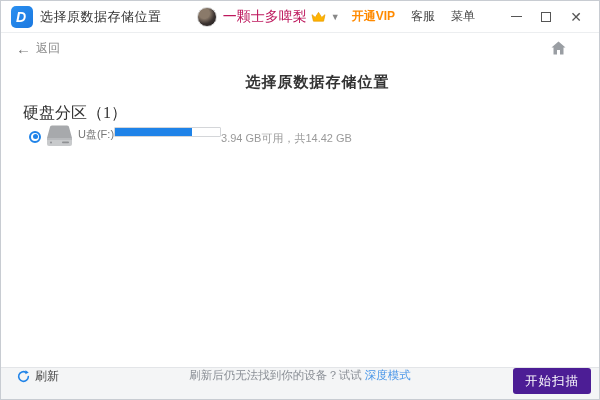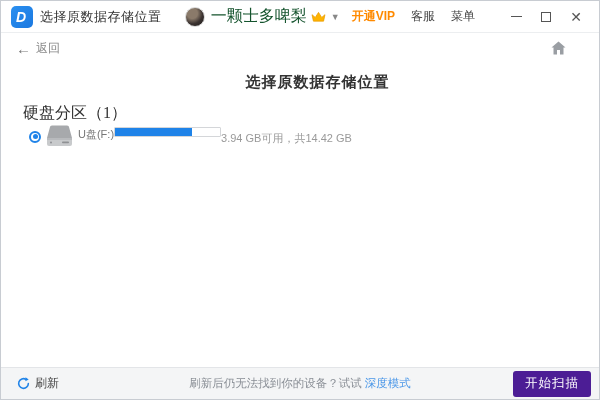--- a/index.html
+++ b/index.html
@@ -31,21 +31,21 @@
     color:#fff; font-weight:bold; font-style:italic;
     font-size:14px; line-height:1; transform:translateX(-1px);
   }
   .app-title { font-size:13px; color:#333; letter-spacing:.5px; }
   .titlebar-right { margin-left:auto; display:flex; align-items:center; }
   .avatar {
     width:20px; height:20px; border-radius:50%;
     background:radial-gradient(circle at 35% 30%,#8a7a6a 0 30%,#3a3230 60%,#1d1a19);
     border:1px solid #d8d8d8; margin-right:6px; overflow:hidden;
   }
-  .username { font-size:16px; color:#14532d; margin-right:4px; }
+  .username { font-size:14px; color:#be185d; margin-right:4px; }
   .crown-icon { width:15px; height:12px; margin-right:5px; }
   .caret { font-size:9px; color:#888; margin-right:12px; cursor:pointer; }
   .vip { font-size:12px; color:#ff8a00; font-weight:bold; margin-right:16px; cursor:pointer; }
   .menu-link { font-size:12px; color:#444; margin-right:16px; cursor:pointer; }
   .winbtn {
     width:26px; height:22px; display:flex; align-items:center; justify-content:center;
     color:#555; font-size:13px; cursor:pointer; margin-left:4px;
   }
   .winbtn .min-glyph { display:block; width:11px; height:1px; background:#555; }
   .winbtn .max-glyph { display:block; width:10px; height:10px; border:1px solid #555; }
@@ -91,21 +91,21 @@
     width:107px; height:10px; background:#fff;
     border:1px solid #d4d6d9; border-radius:1px; overflow:hidden;
   }
   .drive-bar-fill { height:100%; background:#1f83e8; }
   .drive-capacity { font-size:11px; color:#999; margin-top:4px; white-space:nowrap; }
 
   
   .footer {
     flex:0 0 auto; height:32px; background:#f4f5f6;
     border-top:1px solid #e3e5e8;
-    display:flex; align-items:center; padding:0 6px 0 16px;
+    display:flex; align-items:flex-start; padding:0 6px 0 16px;
     position:relative;
   }
   .refresh-btn { display:flex; align-items:center; gap:5px; cursor:pointer; }
   .refresh-btn svg { display:block; }
   .refresh-label { font-size:12px; color:#444; }
   .footer-hint {
     position:absolute; left:0; right:0; text-align:center;
     font-size:11.5px; color:#8a8f96; pointer-events:none;
   }
   .footer-hint .deep-link { color:#4a97e8; pointer-events:auto; cursor:pointer; margin-left:3px; }

